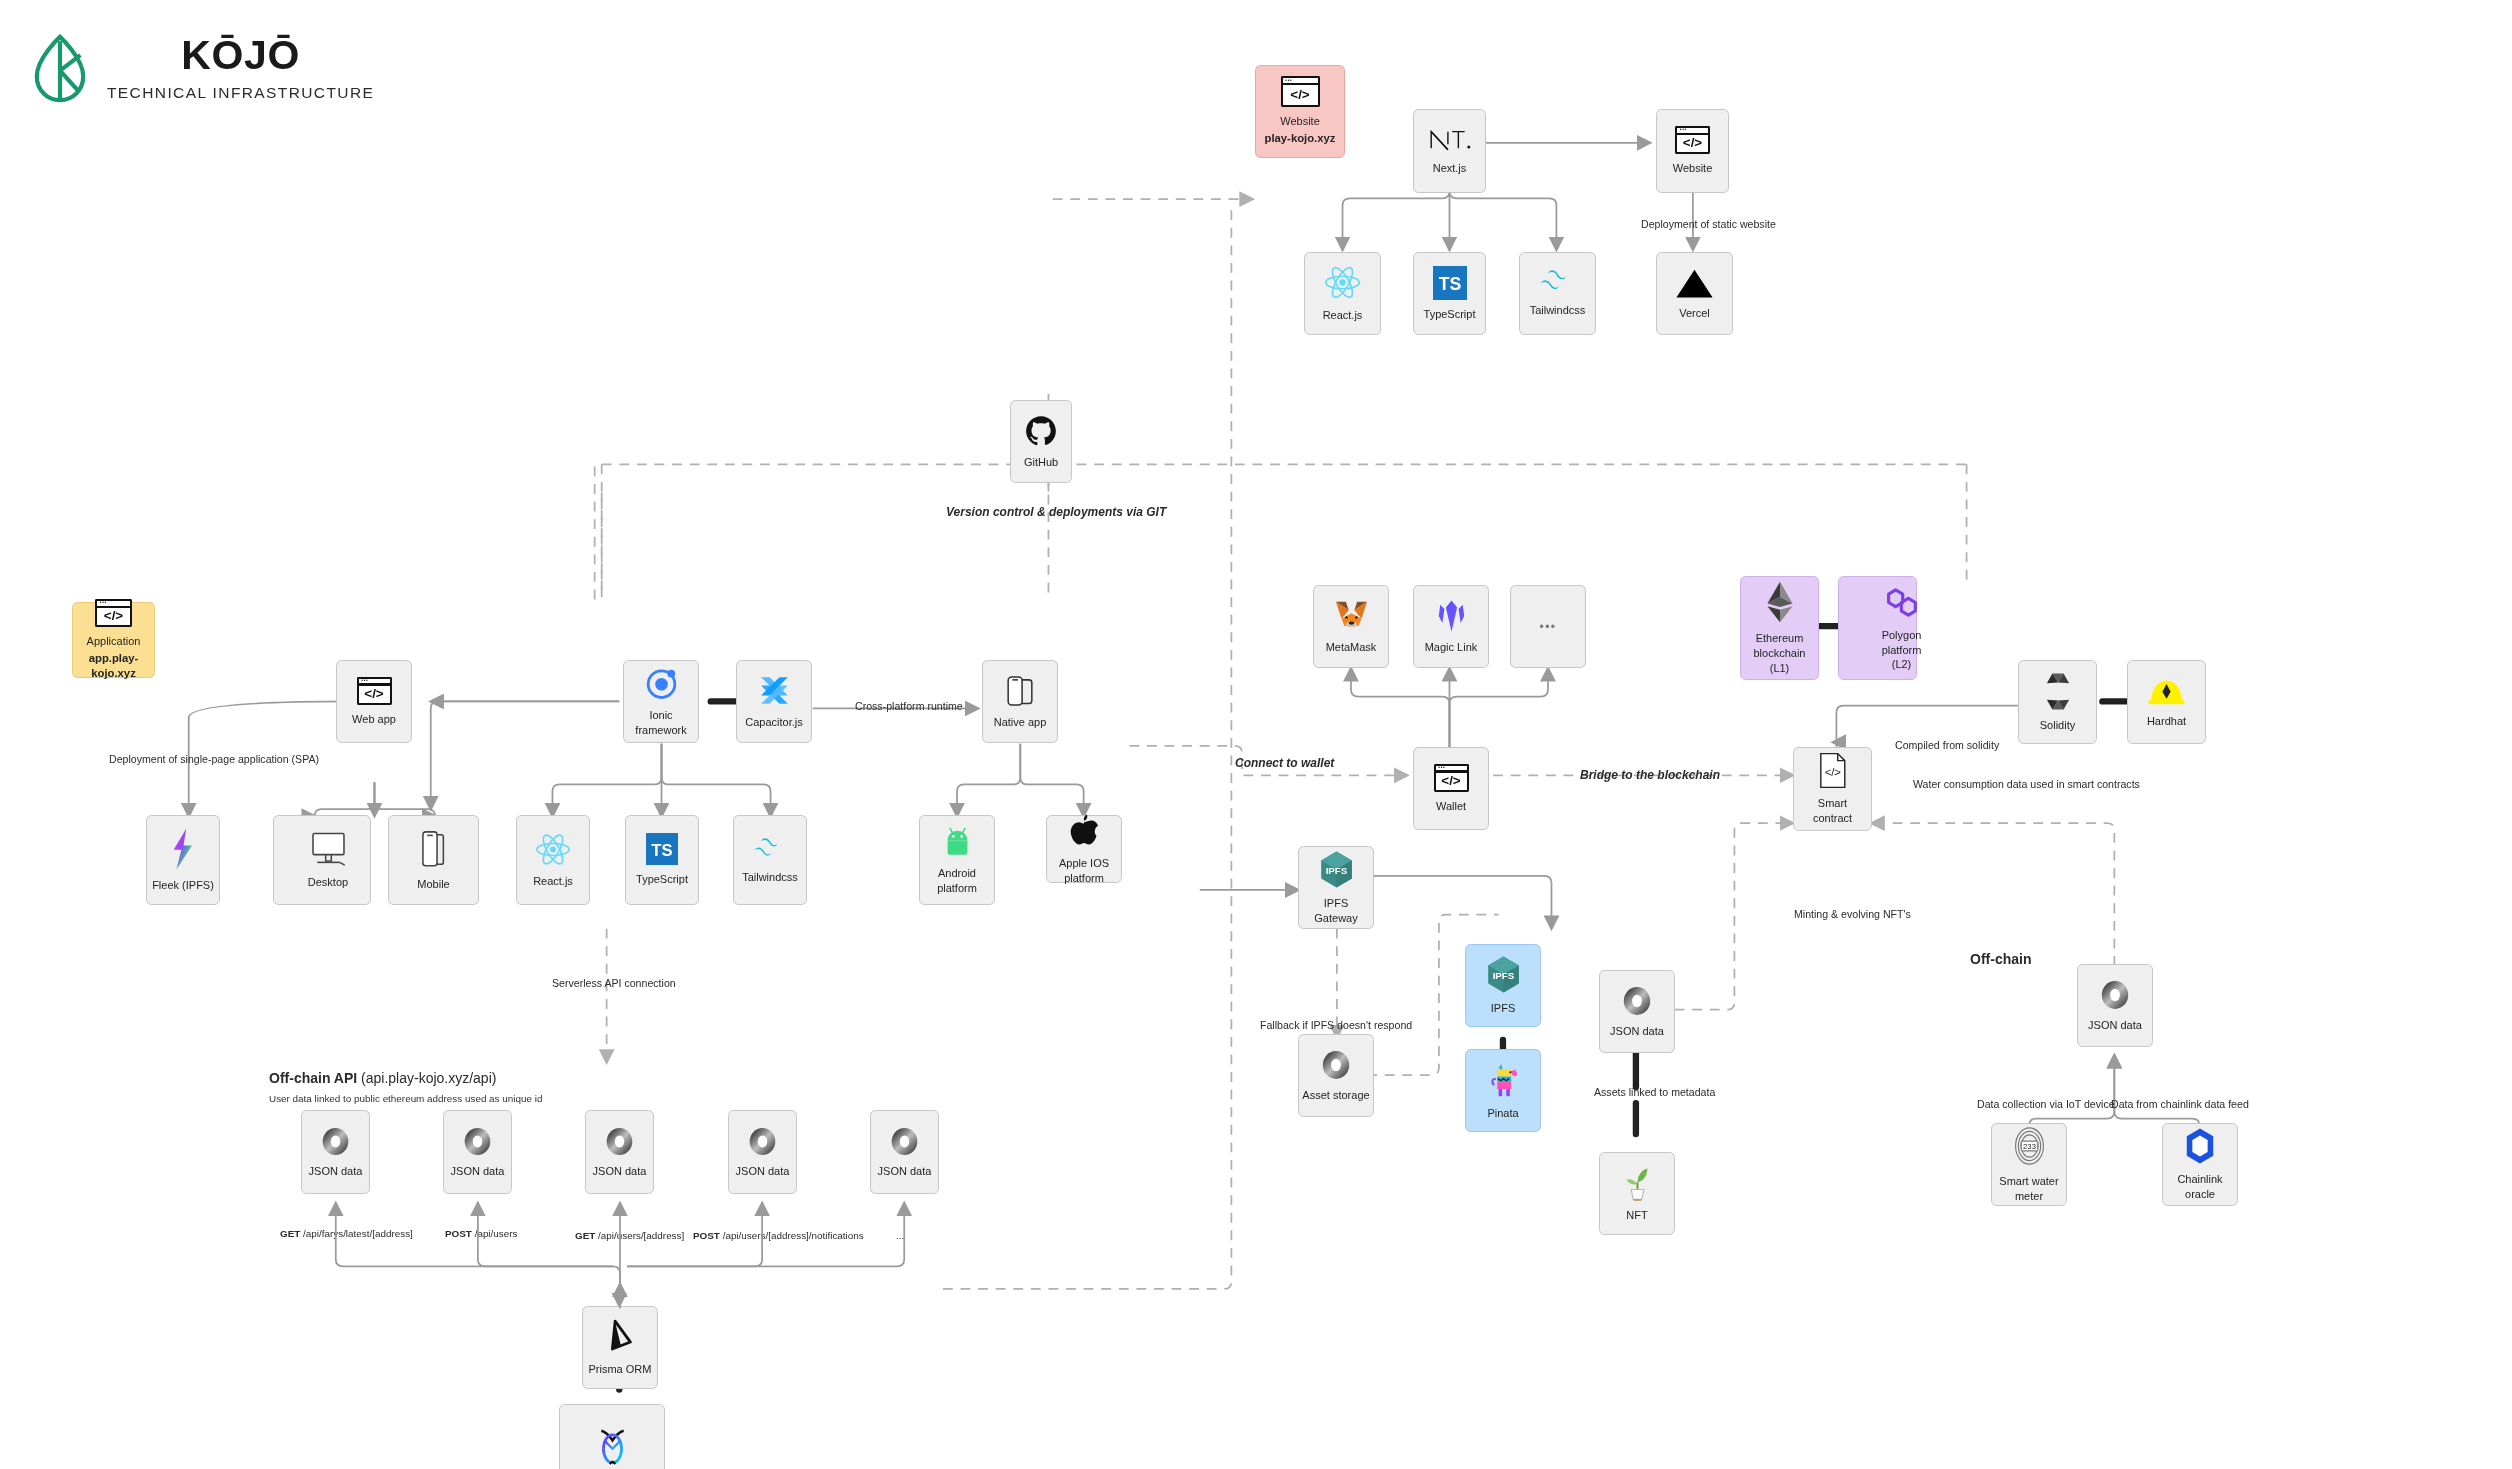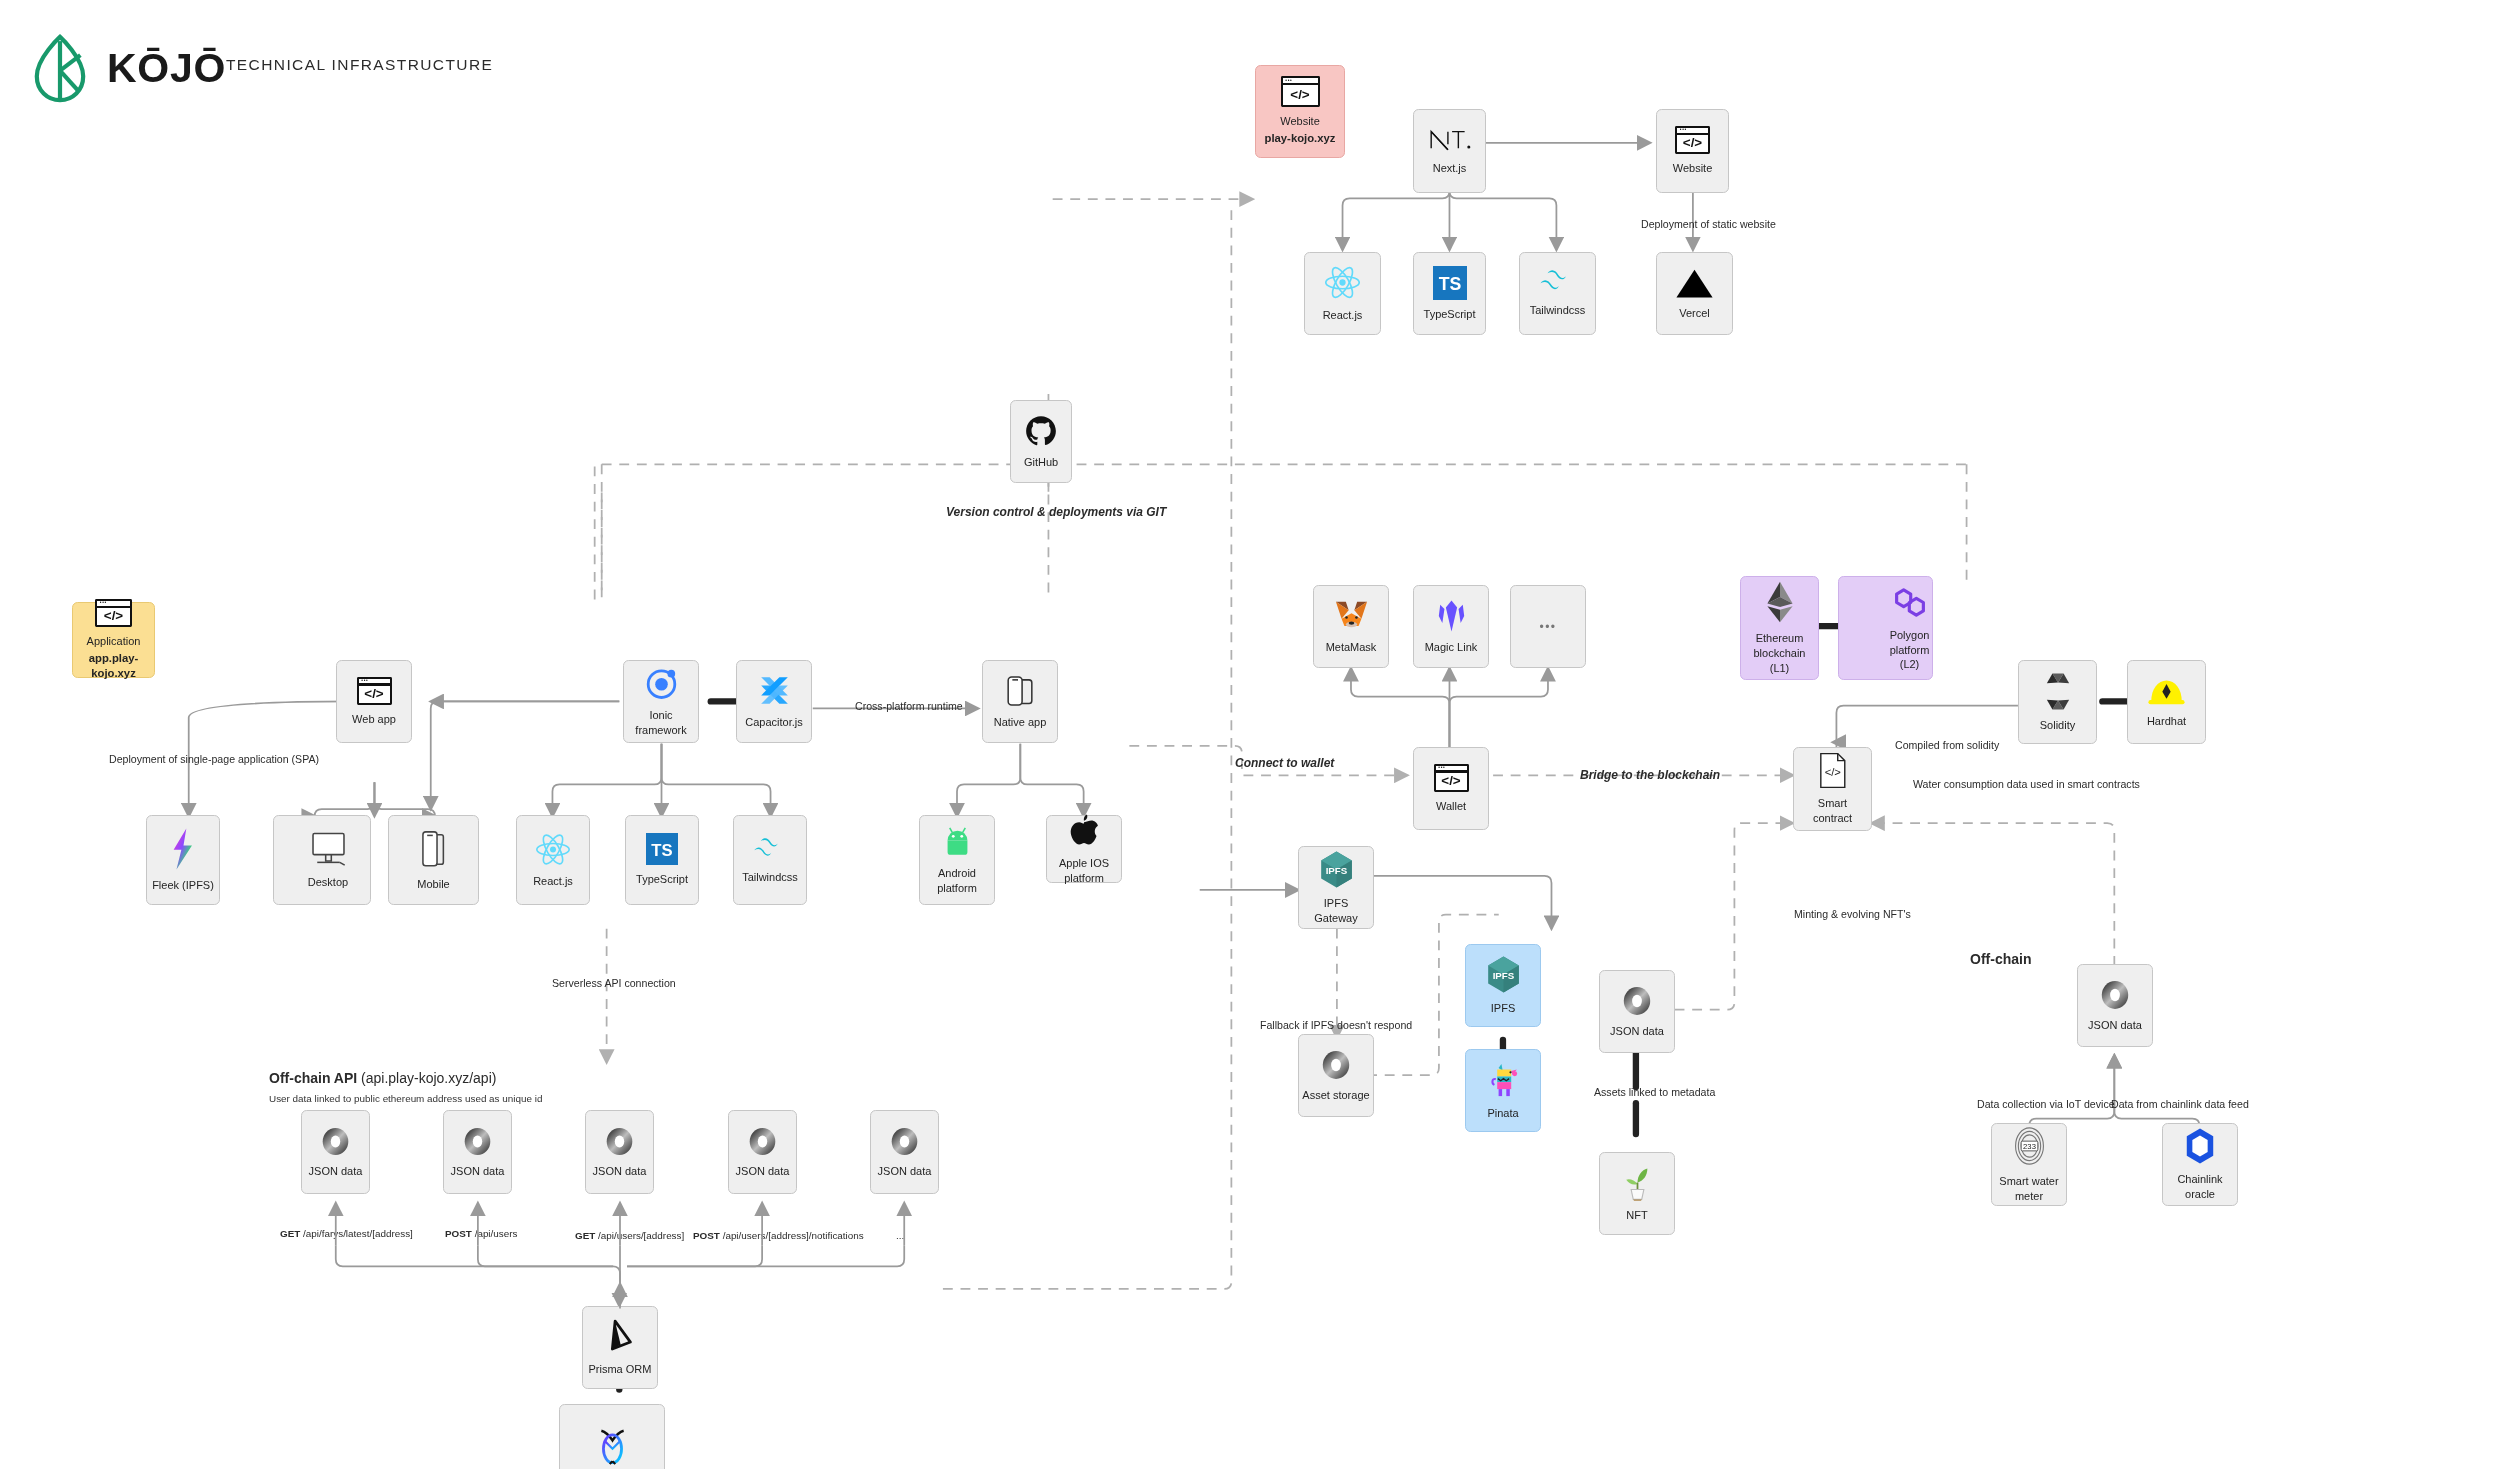--- a/index.html
+++ b/index.html
@@ -4,21 +4,21 @@
 <style>
   html,body{margin:0;padding:0;background:#ffffff;}
   body{width:2512px;height:1469px;position:relative;overflow:hidden;
        font-family:"Liberation Sans","DejaVu Sans",sans-serif;color:#1f1f1f;}
   #canvas{position:absolute;inset:0;}
   svg.edges{position:absolute;left:0;top:0;width:2512px;height:1469px;pointer-events:none;}
 
   
   .logo-wrap{position:absolute;left:34px;top:34px;display:flex;align-items:center;gap:21px;}
   .logo-mark{width:52px;height:69px;}
-  .logo-text{display:flex;flex-direction:row;justify-content:center;}
+  .logo-text{display:flex;flex-direction:column;justify-content:center;align-items:center;}
   .logo-title{font-size:41px;font-weight:700;letter-spacing:0.7px;line-height:1;color:#1a1a1a;}
   .logo-sub{font-size:15.5px;letter-spacing:1.4px;color:#2b2b2b;margin-top:8.4px;}
 
   
   .node{position:absolute;box-sizing:border-box;border:1.4px solid #c6c6c6;border-radius:5.6px;
         background:#efefef;display:flex;flex-direction:column;align-items:center;
         justify-content:center;}
   .node .glyph{display:flex;align-items:center;justify-content:center;flex:0 0 auto;}
   .node .cap{font-size:11px;line-height:1.35;text-align:center;color:#242424;margin-top:7px;
              padding:0 2.8px;}
@@ -511,21 +511,21 @@
             <path d="M20,2 L2,33 L20,24 Z" fill="#3b3b3b"></path>
         <path d="M20,42 L20,60 L38,37 Z" fill="#8a8a8a"></path>
             <path d="M20,60 L20,42 L2,37 Z" fill="#3b3b3b"></path>
         <path d="M20,38 L38,33 L20,24 L2,33 Z" fill="#5a5a5a"></path>
           </g>
         </svg>
     </div>
     <div class="cap">Ethereum blockchain (L1)</div>
   </div>
 
-  <div class="node purple" style="left:1838px;top:576px;width:95px;height:104px;padding-left:48px;">
+  <div class="node purple" style="left:1838px;top:576px;width:79px;height:104px;padding-left:48px;">
     <div class="glyph">
       <svg width="38" height="37" viewBox="0 0 54 52">
           <g fill="none" stroke="#7b3fe4" stroke-width="4.5" stroke-linejoin="round">
         <path d="M18,8 L28,14 L28,26 L18,32 L8,26 L8,14 Z"></path>
         <path d="M36,20 L46,26 L46,38 L36,44 L26,38 L26,26 Z"></path>
           </g>
         </svg>
     </div>
     <div class="cap">Polygon platform (L2)</div>
   </div>

